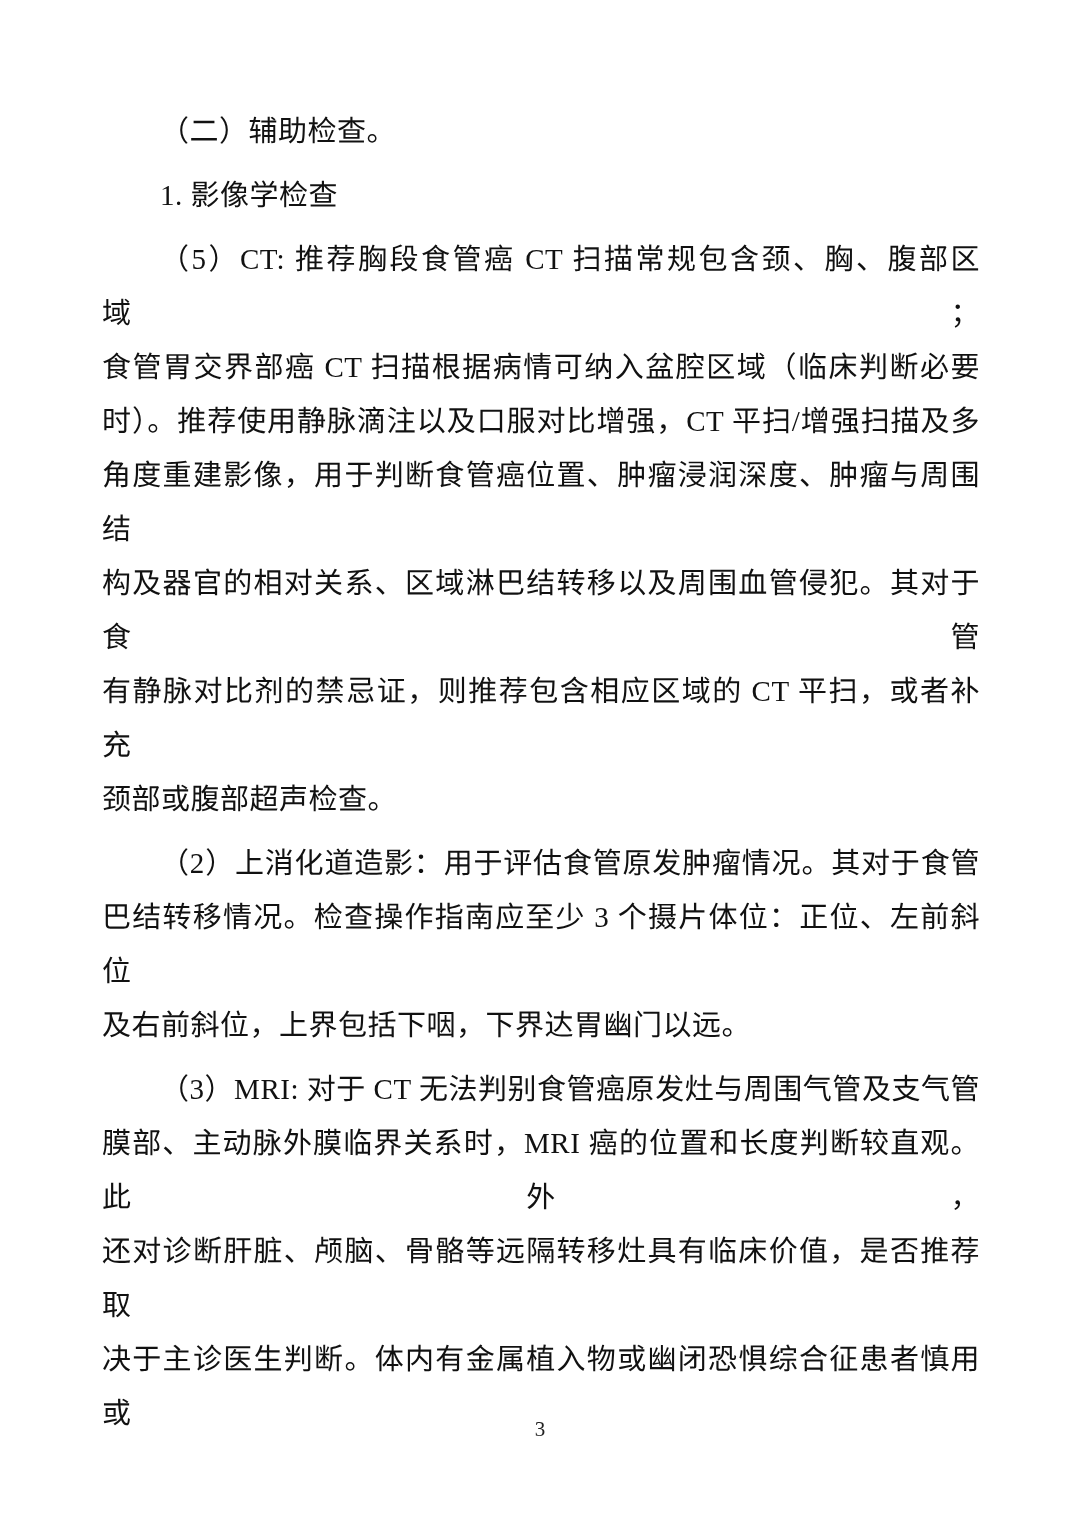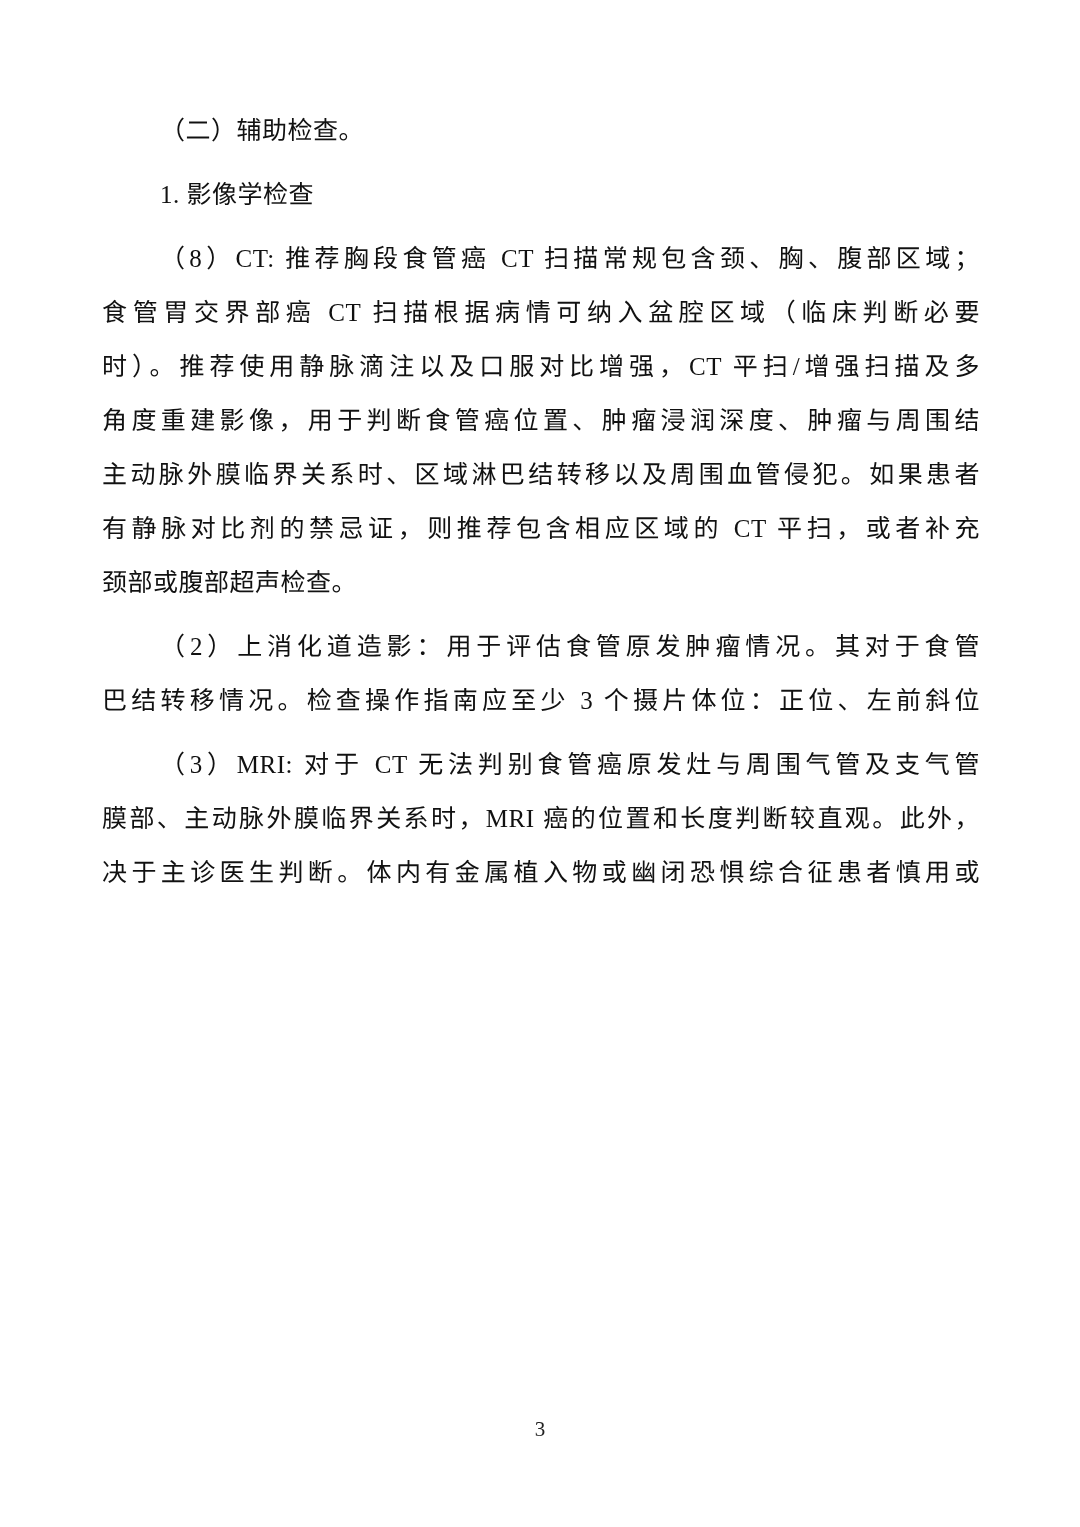--- a/index.html
+++ b/index.html
@@ -16,21 +16,21 @@
     font-family: "Liberation Serif", "DejaVu Serif", serif;
     color: #111111;
   }
   .content {
     position: absolute;
     left: 102px;
     top: 104px;
     width: 878px;
   }
   .line {
-    font-size: 25px;
+    font-size: 29px;
     line-height: 54px;
     text-align: justify;
     text-align-last: justify;
     text-justify: inter-character;
     white-space: normal;
     letter-spacing: 0.5px;
   }
   .line.first {
     text-indent: 58px;
   }
@@ -58,33 +58,35 @@
   }
 </style>
 </head>
 <body>
 
 <div class="page">
   <div class="content">
     <div class="line heading">（二）辅助检查。</div>
     <div class="line heading">1. 影像学检查</div>
     <div class="para">
-        <div class="line first">（8）CT: 推荐胸段食管癌 CT 扫描常规包含颈、胸、腹部区域；</div>
+        <div class="line first">（5）CT: 推荐胸段食管癌 CT 扫描常规包含颈、胸、腹部区域；</div>
         <div class="line">食管胃交界部癌 CT 扫描根据病情可纳入盆腔区域（临床判断必要</div>
         <div class="line">时）。推荐使用静脉滴注以及口服对比增强，CT 平扫/增强扫描及多</div>
         <div class="line">角度重建影像，用于判断食管癌位置、肿瘤浸润深度、肿瘤与周围结</div>
-        <div class="line">主动脉外膜临界关系时、区域淋巴结转移以及周围血管侵犯。如果患者</div>
+        <div class="line">构及器官的相对关系、区域淋巴结转移以及周围血管侵犯。其对于食管</div>
         <div class="line">有静脉对比剂的禁忌证，则推荐包含相应区域的 CT 平扫，或者补充</div>
         <div class="line last">颈部或腹部超声检查。</div>
       </div>
     <div class="para">
         <div class="line first">（2）上消化道造影：用于评估食管原发肿瘤情况。其对于食管</div>
         <div class="line">巴结转移情况。检查操作指南应至少 3 个摄片体位：正位、左前斜位</div>
+        <div class="line last">及右前斜位，上界包括下咽，下界达胃幽门以远。</div>
       </div>
     <div class="para">
         <div class="line first">（3）MRI: 对于 CT 无法判别食管癌原发灶与周围气管及支气管</div>
         <div class="line">膜部、主动脉外膜临界关系时，MRI 癌的位置和长度判断较直观。此外，</div>
+        <div class="line">还对诊断肝脏、颅脑、骨骼等远隔转移灶具有临床价值，是否推荐取</div>
         <div class="line">决于主诊医生判断。体内有金属植入物或幽闭恐惧综合征患者慎用或</div>
       </div>
 
   </div>
   <div class="page-number">3</div>
 </div>
 
 </body></html>

